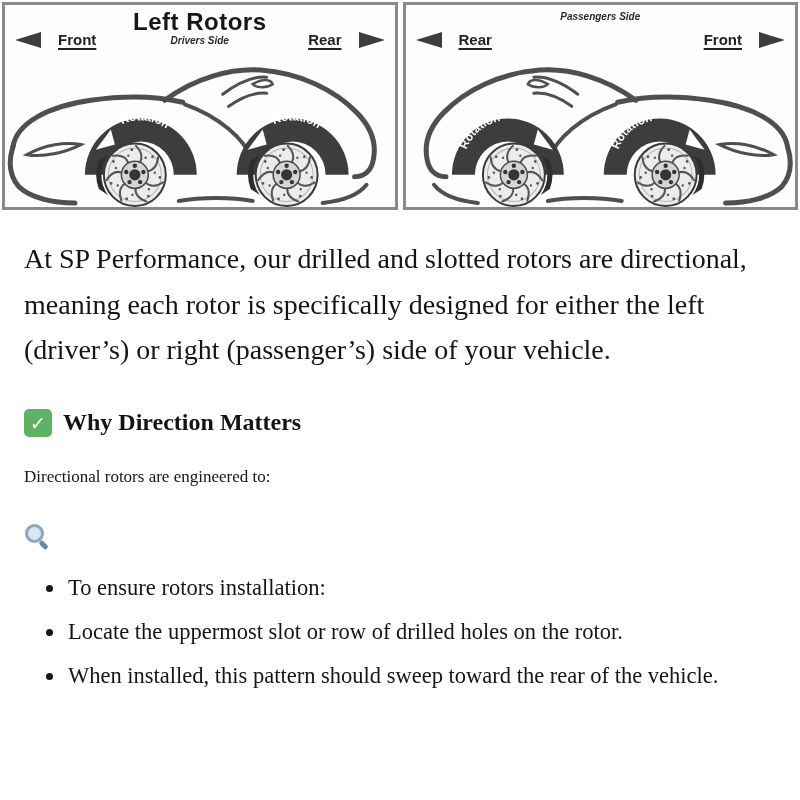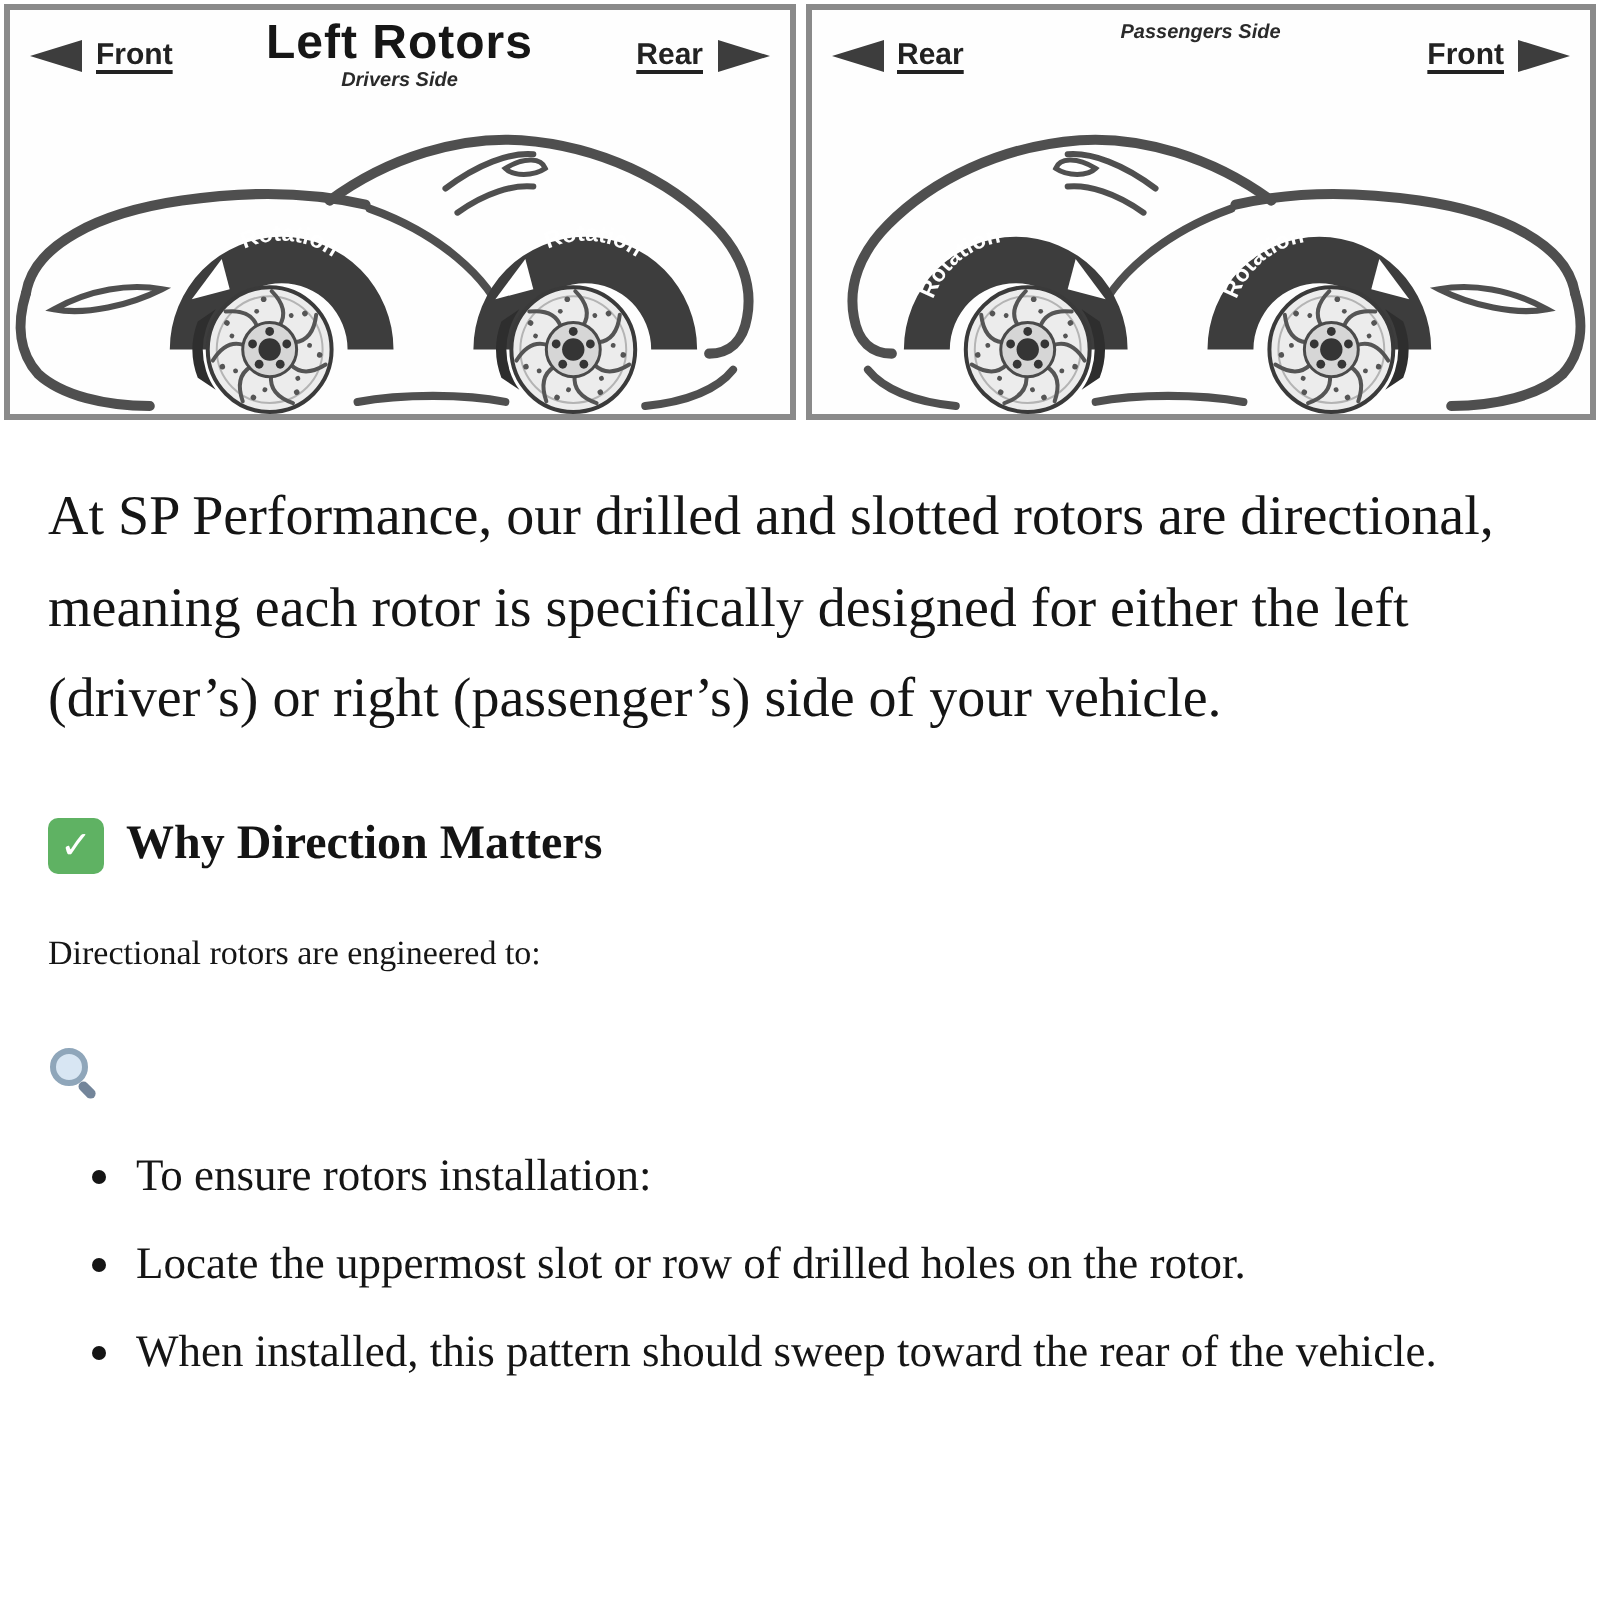--- a/index.html
+++ b/index.html
@@ -15,21 +15,21 @@
   .panel-header { position: relative; text-align: center; padding-top: 5px; height: 52px; }
   .panel-title {
     font-family: "Liberation Sans", sans-serif; font-weight: bold;
     font-size: 24px; line-height: 24px; color: #161616; letter-spacing: 0.5px;
   }
   .panel-subtitle {
     font-family: "Liberation Sans", sans-serif; font-weight: bold; font-style: italic;
     font-size: 10px; color: #2a2a2a; margin-top: 1px;
   }
   .corner-label {
-    position: absolute; top: 14px; display: flex; align-items: center; gap: 7px;
+    position: absolute; top: 26px; display: flex; align-items: center; gap: 17px;
     font-family: "Liberation Sans", sans-serif; font-weight: bold; font-size: 15px;
     color: #222; text-decoration: underline; text-decoration-thickness: 2px; text-underline-offset: 3px;
   }
   .corner-label.left { left: 10px; }
   .corner-label.right { right: 10px; }
   .tri { width: 0; height: 0; border-top: 8px solid transparent; border-bottom: 8px solid transparent; }
   .tri-left  { border-right: 26px solid #3d3d3d; }
   .tri-right { border-left: 26px solid #3d3d3d; }
   .car-svg { position: absolute; left: 0; bottom: 0; width: 100%; height: 153px; }
 

